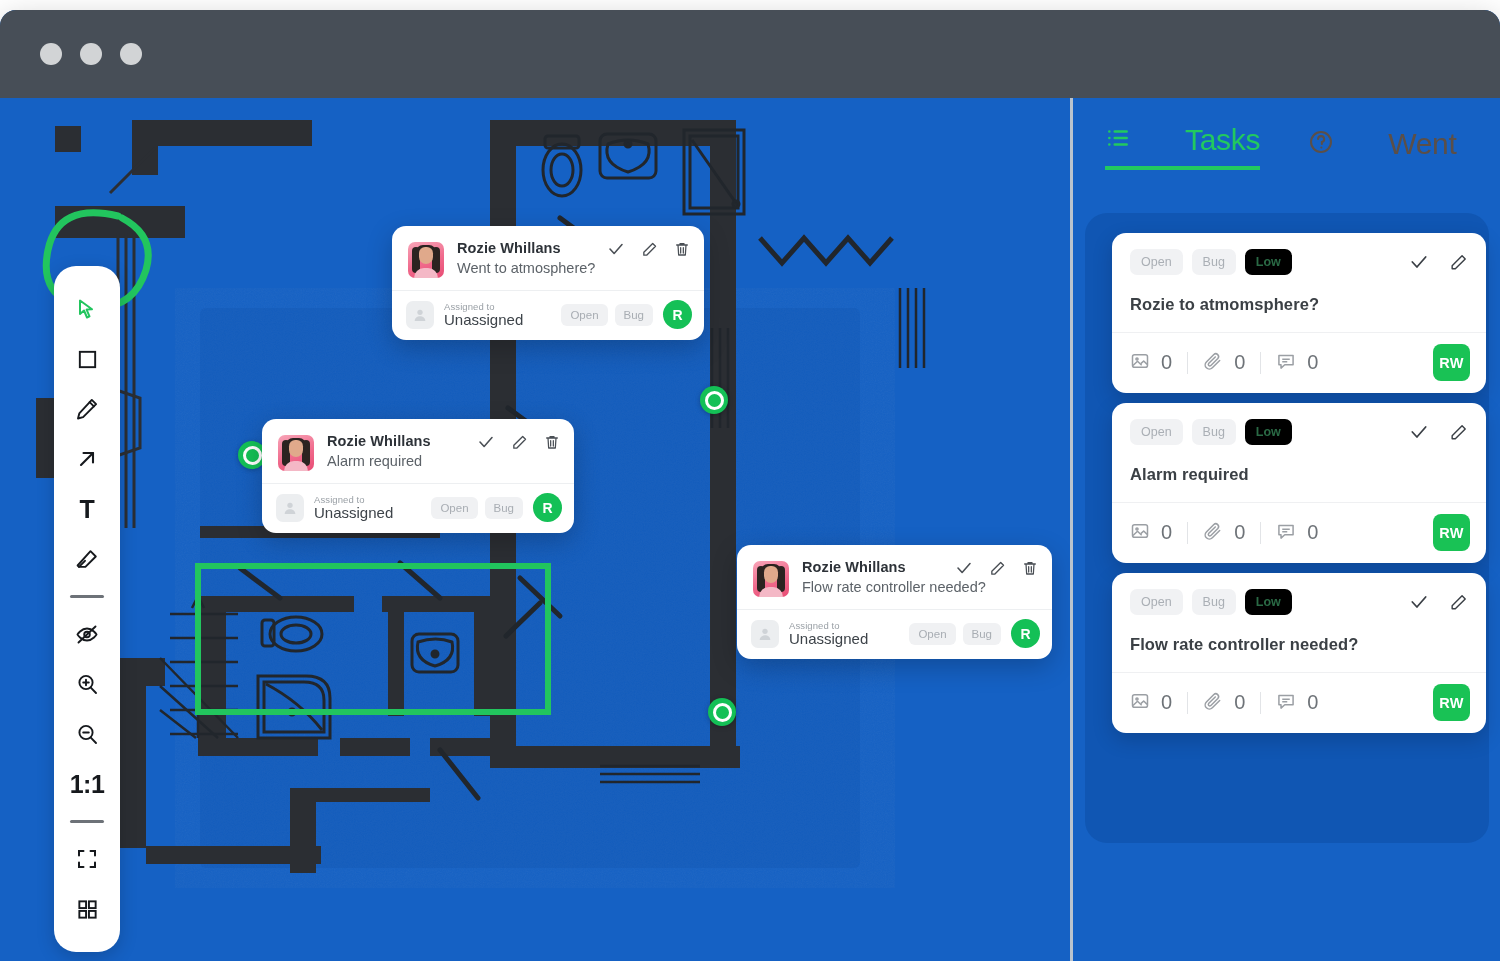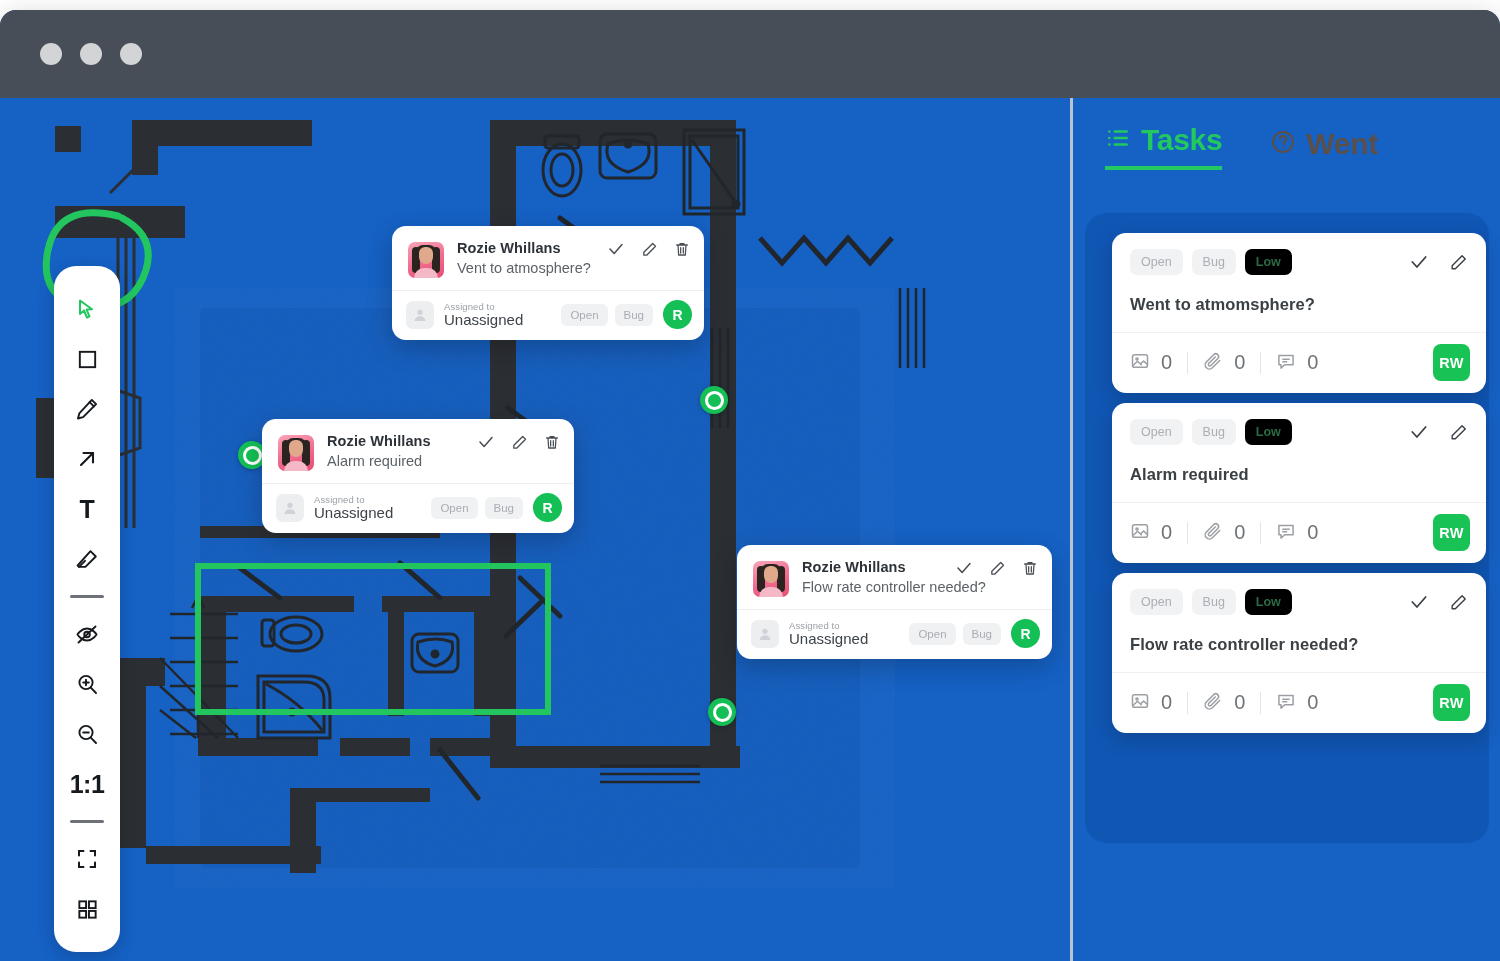--- a/index.html
+++ b/index.html
@@ -161,21 +161,21 @@
     display: flex; align-items: center; justify-content: center;
     margin-left: 3px;
   }
 
   
   .tabs {
     position: absolute; left: 32px; top: 25px;
     display: flex; align-items: flex-end; gap: 48px;
   }
   .tab { display: flex; align-items: center; gap: 10px; cursor: pointer; padding-bottom: 9px; position: relative; }
-  .tab-label { font-size: 30px; font-weight: 700; letter-spacing: -.3px; }
+  .tab-label { font-size: 30px; font-weight: 400; letter-spacing: -.3px; margin-left: 44px; }
   .tab.active .tab-label { color: #22C95F; }
   .tab.active { border-bottom: 4px solid #22C95F; }
   .tab.inactive .tab-label { color: #5B4F48; }
 
   .cards-panel {
     position: absolute; left: 12px; top: 115px;
     width: 404px; height: 630px;
     background: rgba(8,62,140,.30);
     border-radius: 22px;
   }
@@ -381,21 +381,21 @@
         <div class="popup-top">
           <div class="pp-avatar">
             <div class="hairtop"></div>
               <div class="hair-l"></div>
               <div class="hair-r"></div>
             <div class="face"></div>
               <div class="body"></div>
           </div>
           <div class="pp-text">
             <div class="pp-name">Rozie Whillans</div>
-            <div class="pp-msg">Vent to atmosphere?</div>
+            <div class="pp-msg">Went to atmosphere?</div>
           </div>
           <div class="pp-actions">
             <span class="ic">
               <svg width="18" height="18" viewBox="0 0 24 24" fill="none" stroke="currentColor" stroke-width="2.1" stroke-linecap="round" stroke-linejoin="round">
                   <polyline points="4 12 9.5 18 20 6"></polyline>
                 </svg>
             </span>
             <span class="ic">
               <svg width="17" height="17" viewBox="0 0 24 24" fill="none" stroke="currentColor" stroke-width="1.9" stroke-linecap="round" stroke-linejoin="round">
                   <path d="M16.5 3.5l4 4L8 20H4v-4z"></path>
@@ -648,21 +648,21 @@
                     <polyline points="4 12 9.5 18 20 6"></polyline>
                   </svg>
               </span>
               <span class="ic">
                 <svg width="19" height="19" viewBox="0 0 24 24" fill="none" stroke="currentColor" stroke-width="1.8" stroke-linecap="round" stroke-linejoin="round">
                     <path d="M16.5 3.5l4 4L8 20H4v-4z"></path>
                   </svg>
               </span>
             </div>
           </div>
-          <div class="tc-title">Went to  atmomsphere?</div>
+          <div class="tc-title">Rozie to  atmomsphere?</div>
           <div class="tc-foot">
             <div class="stat">
               <span>
                 <svg width="20" height="20" viewBox="0 0 24 24" fill="none" stroke="currentColor" stroke-width="1.8" stroke-linejoin="round">
                     <rect x="3" y="4.5" width="18" height="15" rx="2.5"></rect>
                     <circle cx="8.4" cy="9.6" r="1.3"></circle>
                     <path d="M3.6 17.5 L9 12.2 L14 17"></path>
                     <path d="M13 15.2 L16.4 12 L20.6 16"></path>
                   </svg>
               </span>

